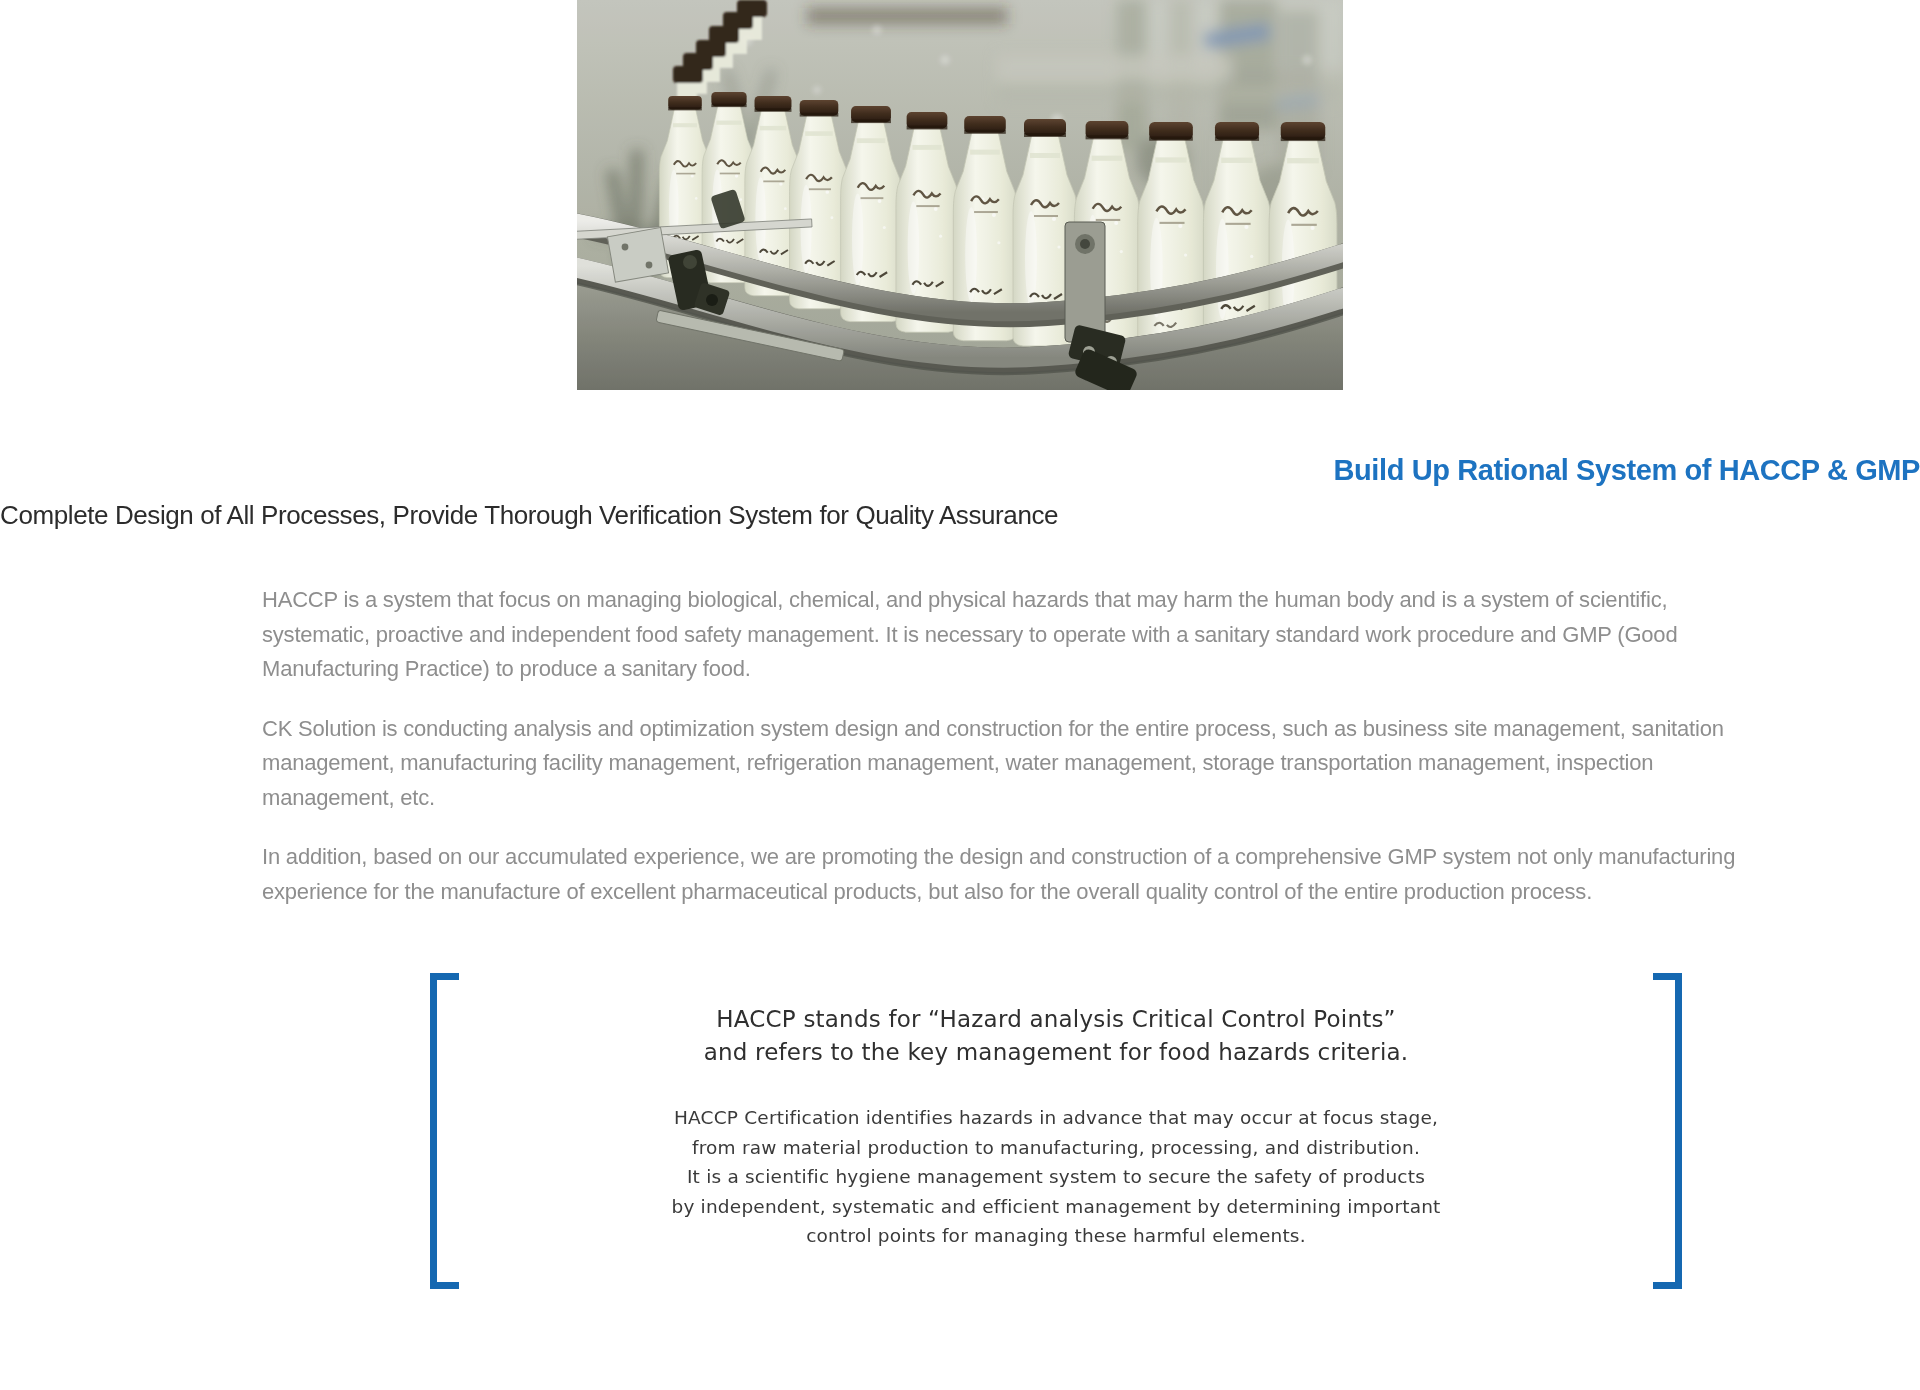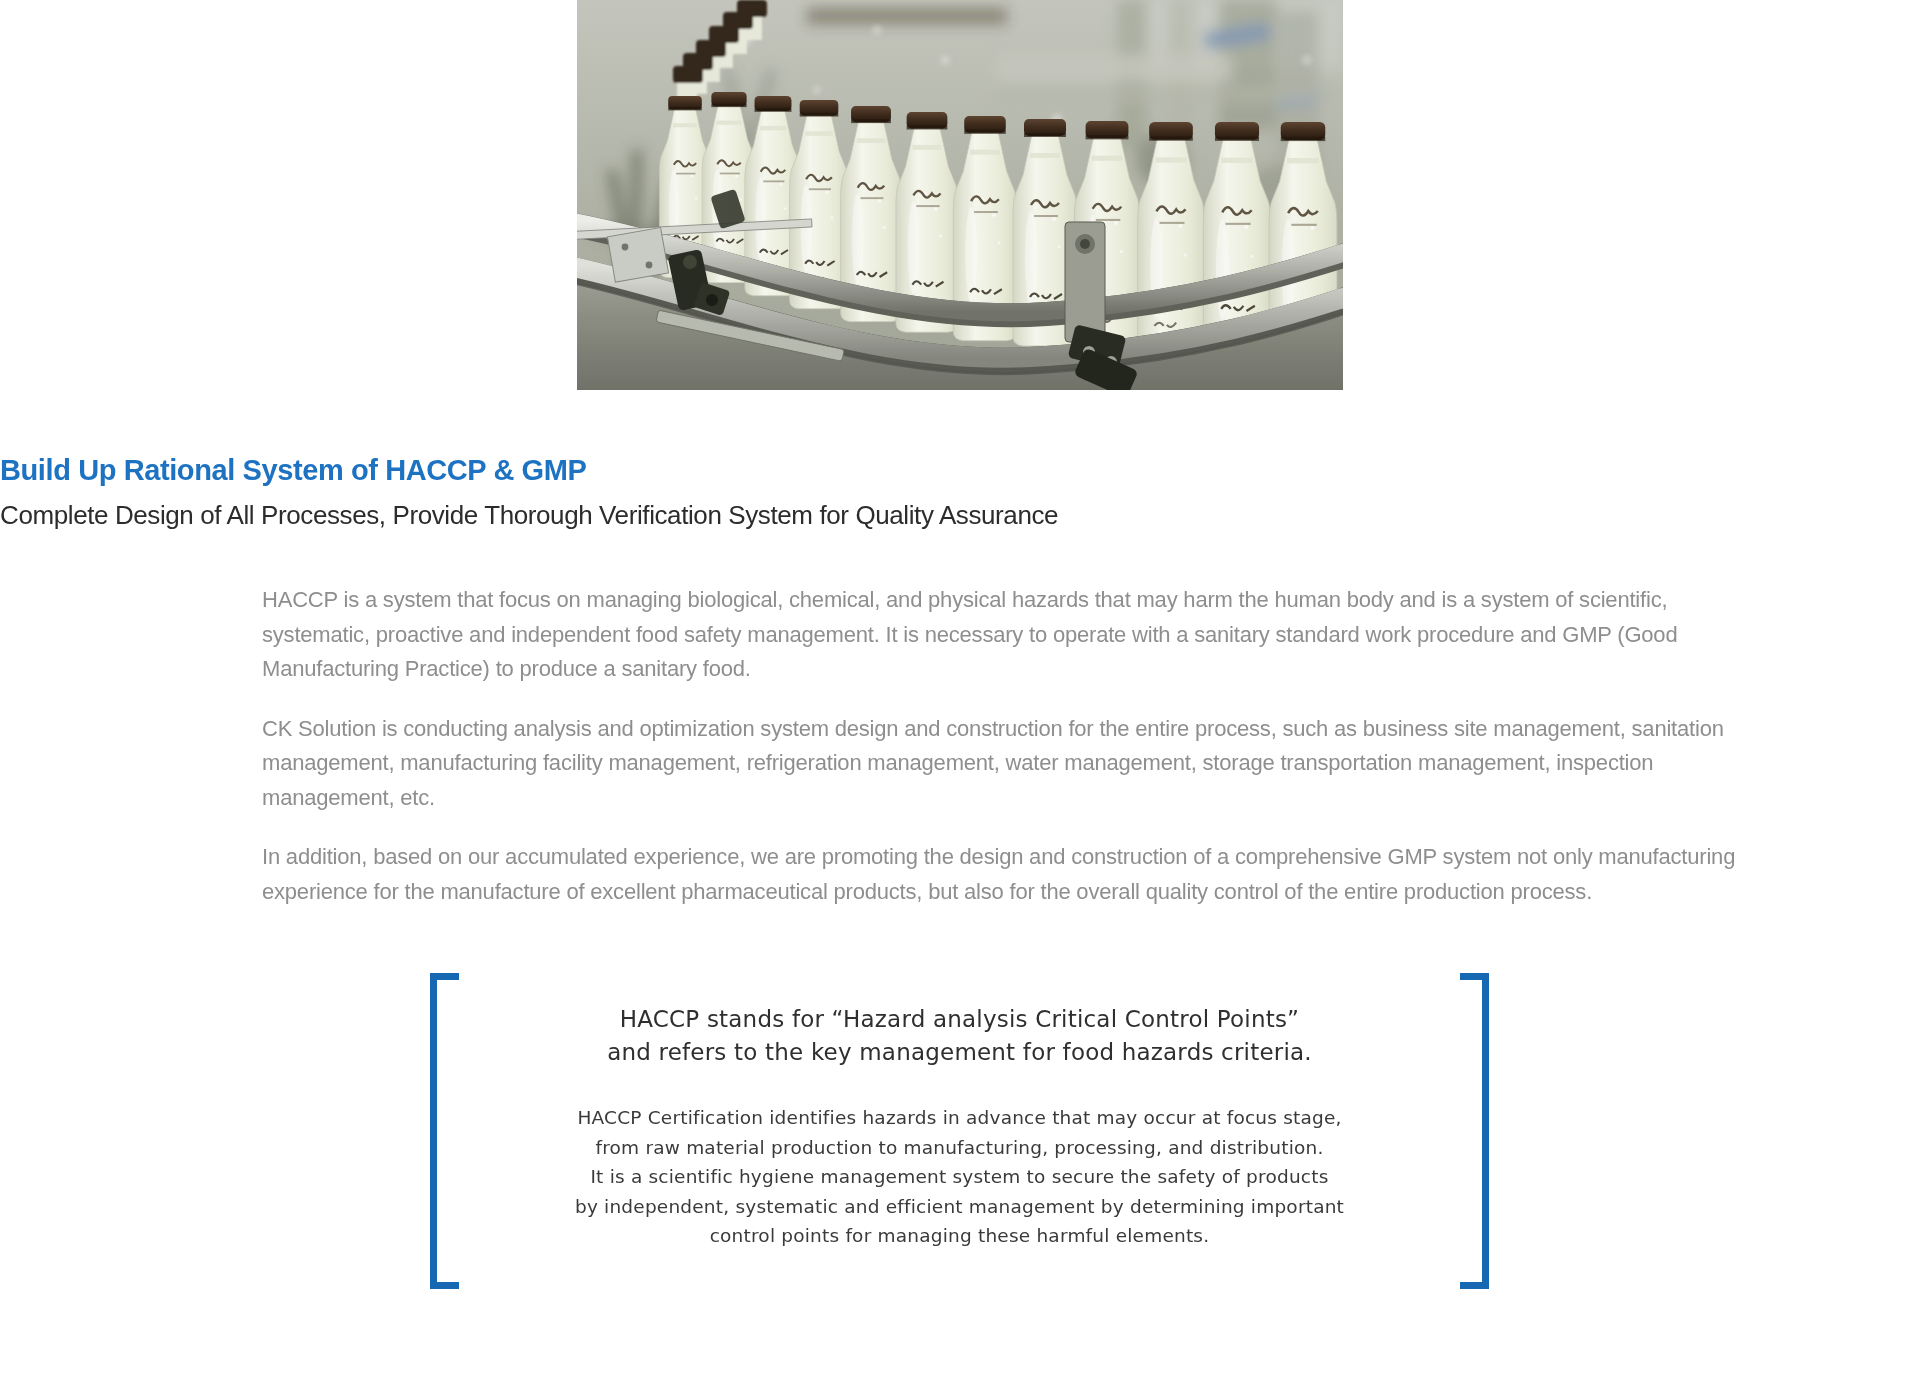--- a/index.html
+++ b/index.html
@@ -4,33 +4,33 @@
 <style>
   html,body{margin:0;padding:0;background:#ffffff;}
   .page{position:relative;width:1920px;height:1390px;background:#ffffff;overflow:hidden;
         font-family:"Liberation Sans",sans-serif;}
 
   
   .hero{position:absolute;left:577px;top:0;width:766px;height:390px;margin:0;overflow:hidden;}
   .hero svg{display:block;}
 
   
-  .title{position:absolute;top:452px;left:0;width:100%;text-align:left;
+  .title{position:absolute;top:452px;left:0;width:100%;text-align:right;
          font-size:29px;line-height:36px;font-weight:bold;color:#1d73c1;letter-spacing:-0.4px;}
   .subtitle{position:absolute;top:497px;left:0;width:100%;
          font-size:26px;line-height:36px;font-weight:500;color:#2c2c2c;letter-spacing:-0.4px;}
 
   
   .paragraphs{position:absolute;left:262px;top:583px;width:1420px;color:#8e8e8e;
          font-size:22px;letter-spacing:-0.2px;}
   .paragraphs .para{margin:0 0 25px 0;}
   .paragraphs .pline{line-height:34.5px;white-space:nowrap;}
 
   
-  .quote{position:absolute;left:430px;top:973px;width:1059px;height:316px;}
+  .quote{position:absolute;left:430px;top:973px;width:1252px;height:316px;}
   .bracket{position:absolute;top:0;height:100%;width:29px;box-sizing:border-box;}
   .bracket-left{left:0;border-left:7px solid #1568b1;}
   .bracket-right{right:0;border-right:7px solid #1568b1;}
   .bracket::before,.bracket::after{content:"";position:absolute;width:29px;height:7px;background:#1568b1;}
   .bracket-left::before{left:-7px;top:0;}
   .bracket-left::after{left:-7px;bottom:0;}
   .bracket-right::before{right:-7px;top:0;}
   .bracket-right::after{right:-7px;bottom:0;}
 
   .quote-title{padding-top:30px;text-align:center;color:#2f2f2f;

